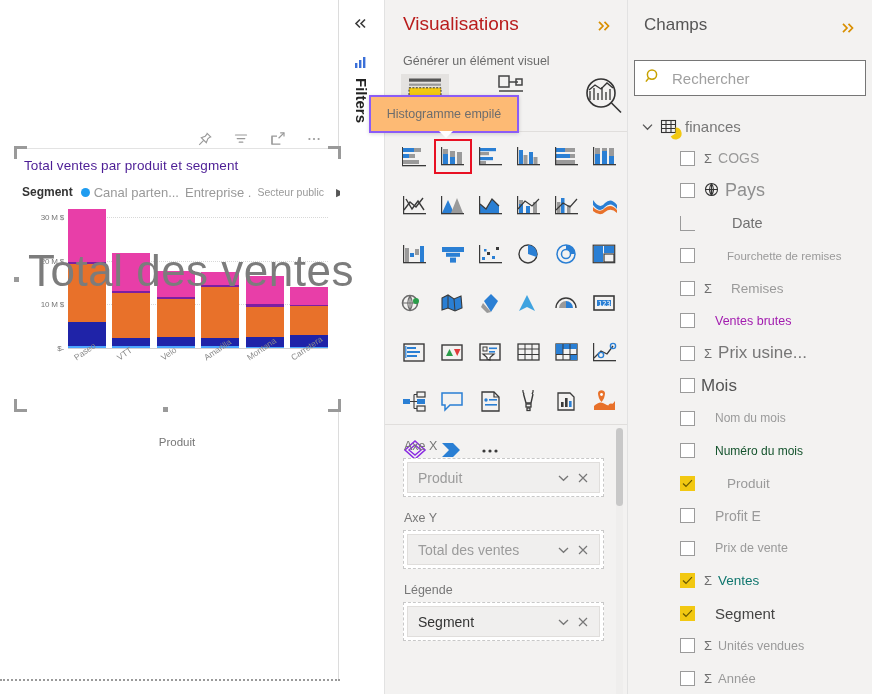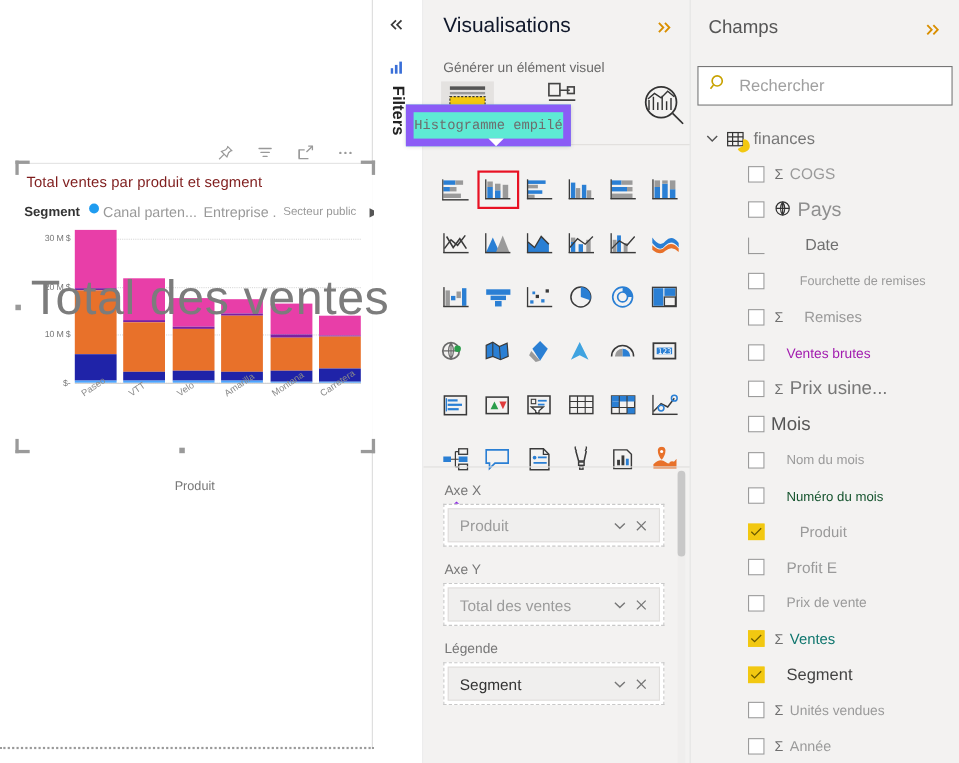--- a/index.html
+++ b/index.html
@@ -65,33 +65,33 @@
     z-index:8;
   }
   #visual-toolbar .tbtn {
     width:26px; height:22px; display:flex; align-items:center; justify-content:center;
     cursor:pointer;
   }
   #visual-toolbar svg { display:block; }
 
   #visual-title {
     position:absolute; left:8px; top:10px;
-    font-size:13.5px; color:#7f1d1d; letter-spacing:0.1px;
+    font-size:13.5px; color:#4c1d95; letter-spacing:0.1px;
     white-space:nowrap;
   }
 
   
   #legend-row {
     position:absolute; left:6px; top:34px; width:312px; height:20px;
     display:flex; align-items:center; white-space:nowrap;
   }
   #legend-title {
     font-size:12px; font-weight:bold; color:#333; margin-right:8px;
   }
-  .legend-entry { display:flex; margin-right:6px; }
+  .legend-entry { display:flex; align-items:center; margin-right:6px; }
   .legend-swatch {
     width:9px; height:9px; border-radius:50%; margin-right:4px; flex:none;
   }
   .legend-label { font-size:13px; color:#999; }
   .legend-label.sm { font-size:10.5px; }
   #legend-next {
     margin-left:6px; color:#555; font-size:11px; cursor:pointer;
   }
 
   
@@ -154,21 +154,21 @@
   
   #viz-panel {
     position:absolute; left:385px; top:0; width:243px; height:694px;
     background:#f3f2f1; border-right:1px solid #e2e2e2;
   }
   #viz-header {
     position:absolute; left:0; top:0; width:100%; height:46px;
   }
   #viz-title {
     position:absolute; left:18px; top:13px;
-    font-size:19px; color:#0f172a;
+    font-size:19px; color:#b91c1c;
   }
   #viz-expand {
     position:absolute; right:15px; top:18px; cursor:pointer;
   }
   #viz-subtitle {
     position:absolute; left:18px; top:54px;
     font-size:12.5px; color:#6a6a6a;
   }
 
   
@@ -178,39 +178,39 @@
   #tile-table {
     position:absolute; left:2px; top:2px; width:48px; height:28px;
     background:#e4e2e0; display:flex; align-items:center; justify-content:center;
   }
   #tile-key { position:absolute; left:98px; top:2px; }
   #tile-smart { position:absolute; left:184px; top:4px; }
 
   
   #viz-tooltip {
     position:absolute; left:-16px; top:95px; width:150px; height:38px;
-    background:#5eead4; border:7px solid #8b5cf6;
+    background:#fdba74; border:2px solid #8b5cf6;
     box-shadow:0 1px 4px rgba(0,0,0,0.16);
     display:flex; align-items:center; justify-content:center;
-    font-size:12.5px; color:#6d6d6d; z-index:20;font-family:Liberation Mono, monospace;
+    font-size:12.5px; color:#6d6d6d; z-index:20;
   }
   #viz-tooltip:after {
     content:""; position:absolute; left:68px; bottom:-7px;
     width:0; height:0; border-left:7px solid transparent;
     border-right:7px solid transparent; border-top:7px solid #ffffff;
   }
 
   #viz-divider {
     position:absolute; left:0; top:131px; width:100%; height:0;
     border-top:1px solid #e0dedc;
   }
 
   
   #icon-grid {
-    position:absolute; left:12px; top:156px; width:218px;
+    position:absolute; left:12px; top:140px; width:218px;
     display:grid; grid-template-columns:repeat(6, 36px);
     grid-auto-rows:33px; gap:16px 2px;
   }
   .vic {
     display:flex; align-items:center; justify-content:center;
     cursor:pointer; position:relative;
   }
   .vic.selected { outline:2px solid #e81123; outline-offset:-1px; }
   .vic svg { display:block; }
 

